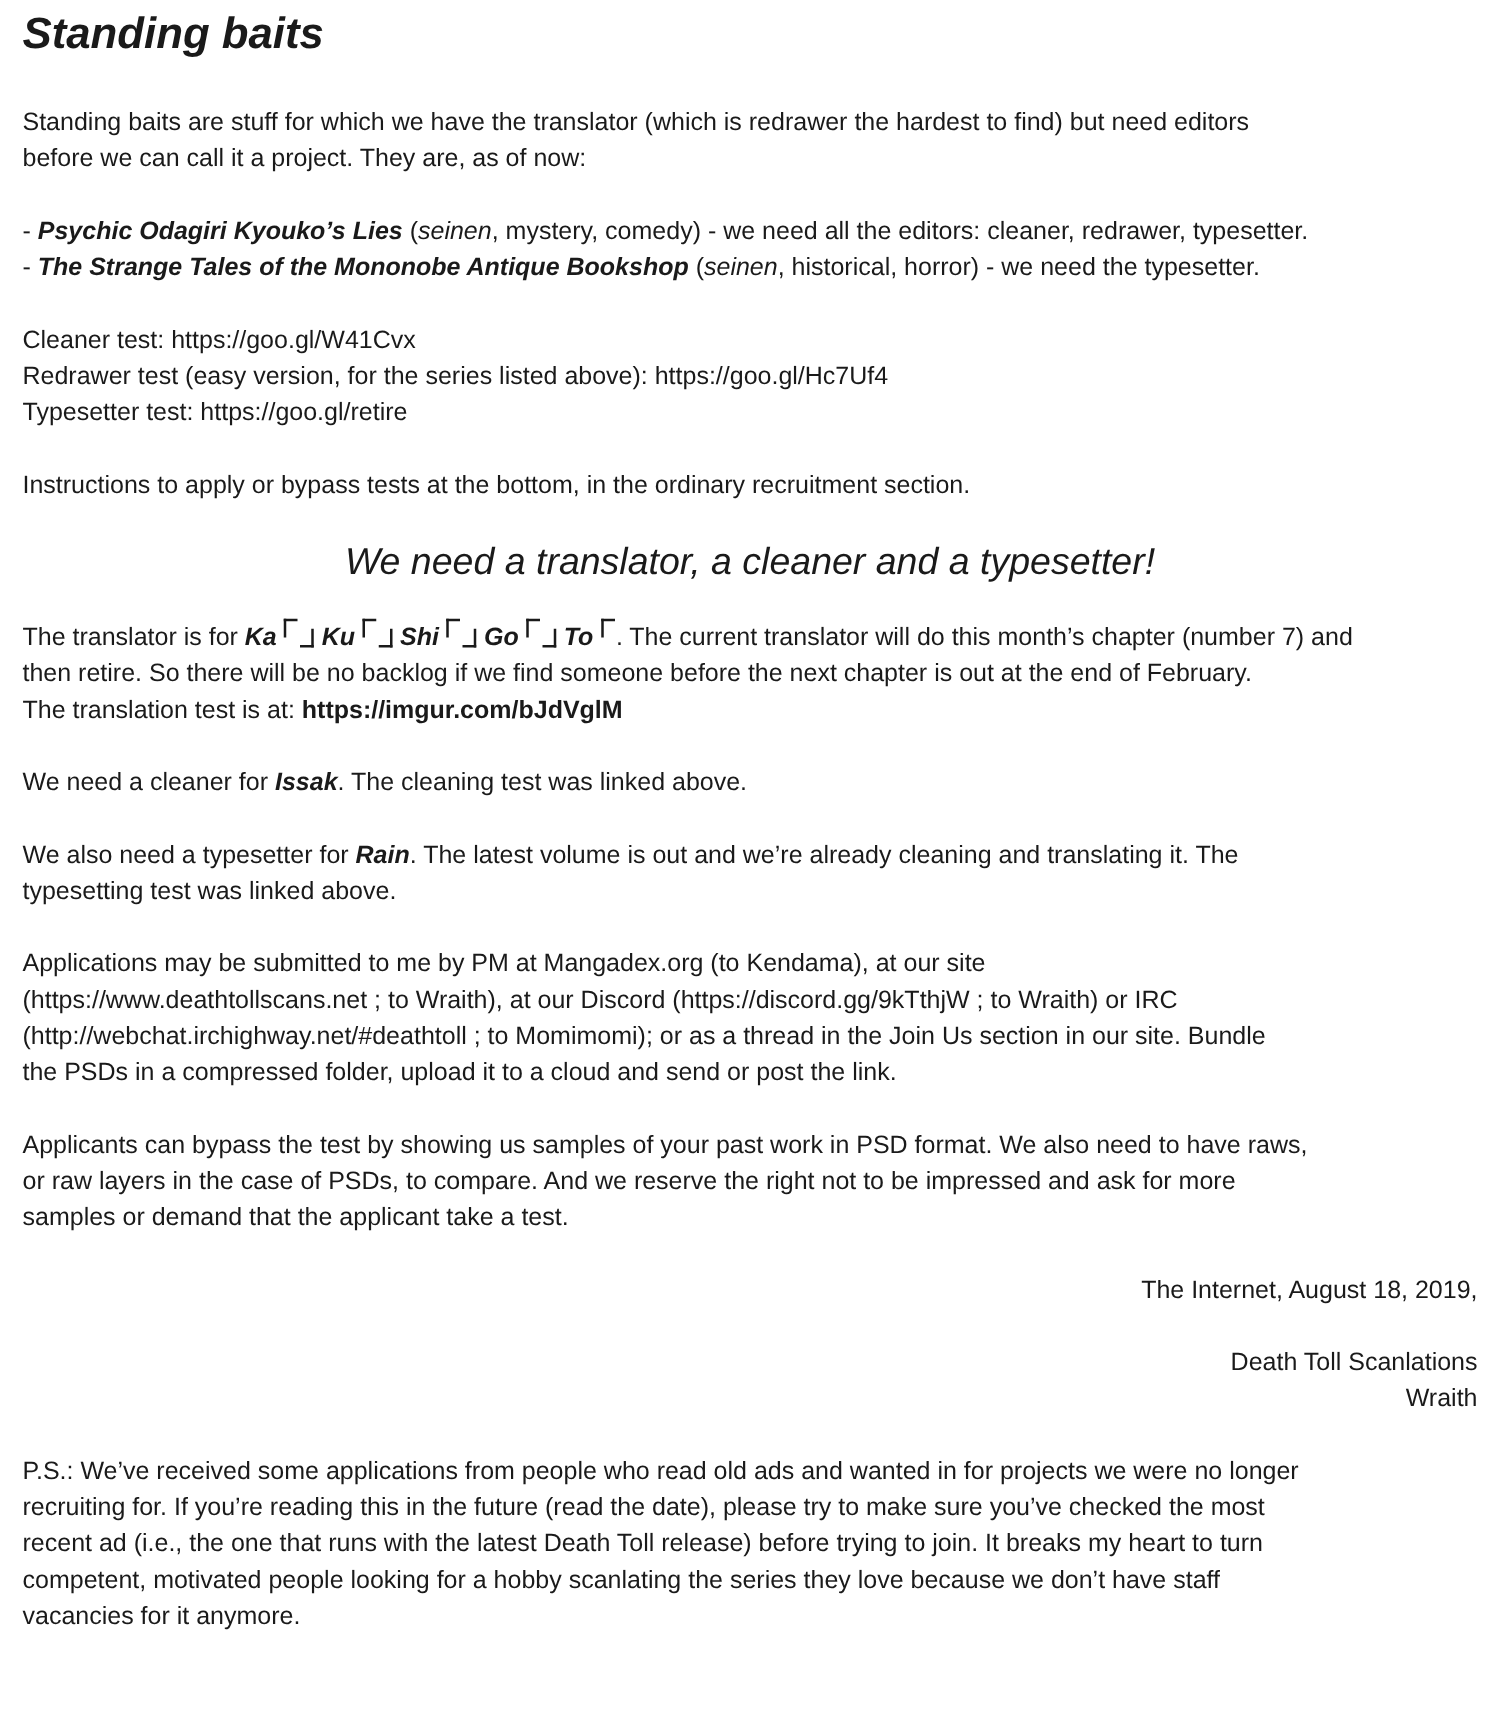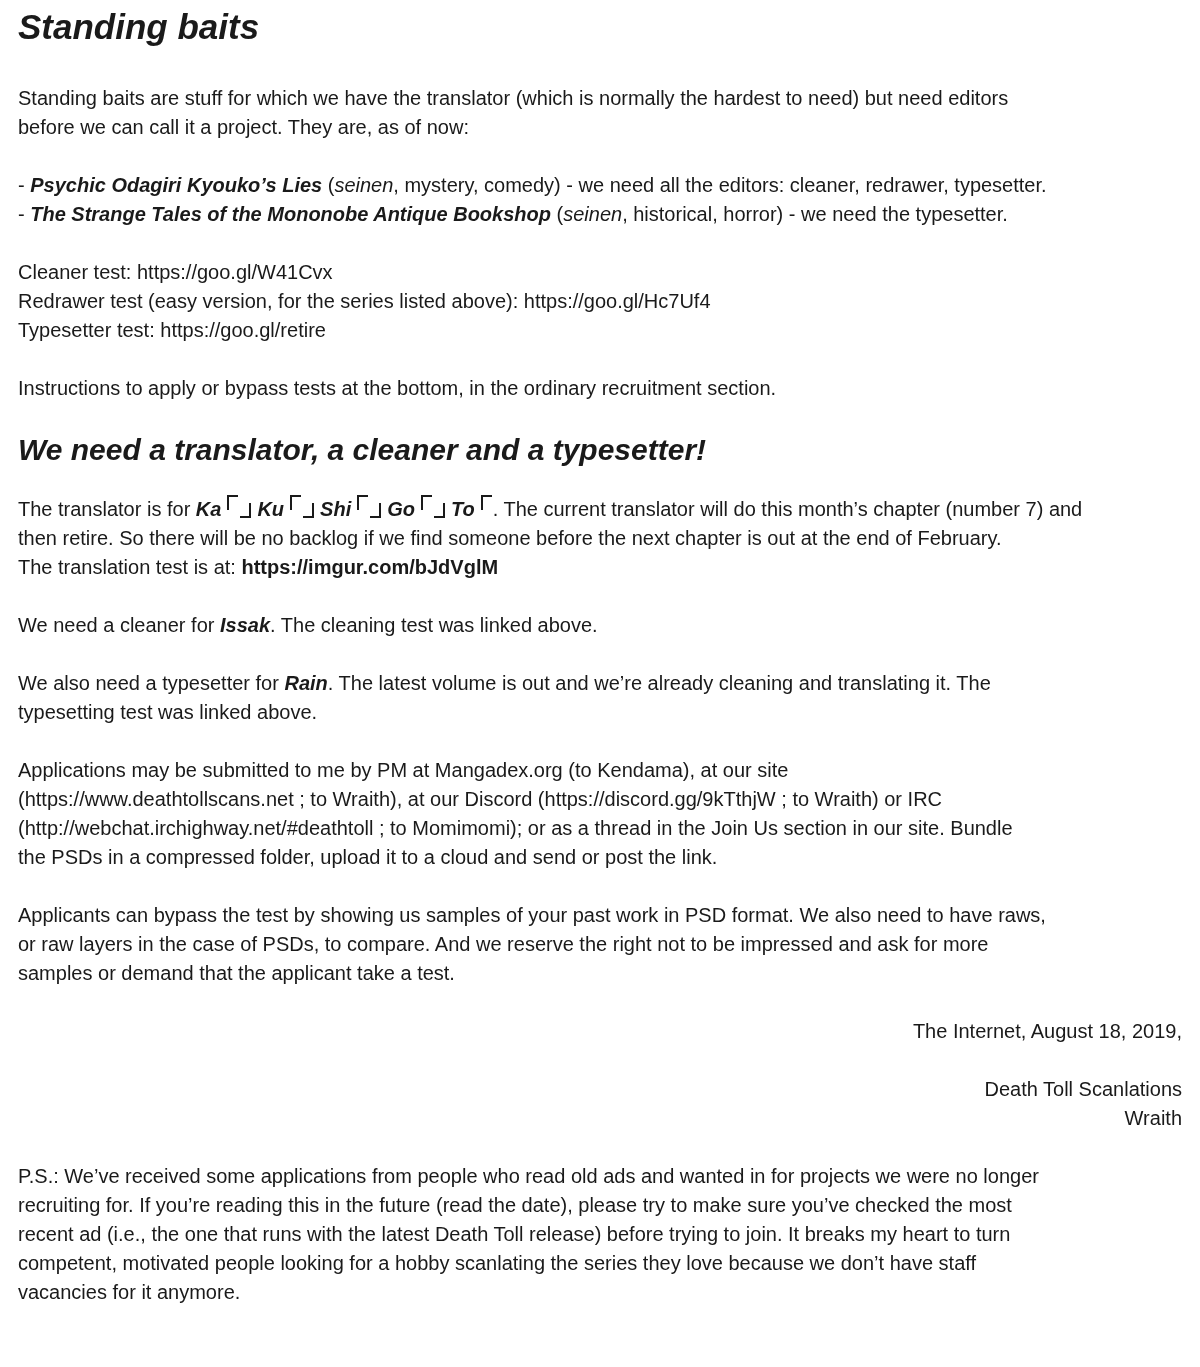--- a/index.html
+++ b/index.html
@@ -19,23 +19,23 @@
     font-size: 35px;
     line-height: 38px;
     font-weight: 700;
     font-style: italic;
     text-align: left;
     margin: 0 0 38px 0;
   }
   .doc h2 {
     font-size: 30px;
     line-height: 36px;
-    font-weight: 700;
+    font-weight: 400;
     font-style: italic;
-    text-align: left;
+    text-align: center;
     margin: 0 0 27px 0;
   }
   .doc p { margin: 0 0 29px 0; white-space: pre-wrap; }
   .block { margin: 0 0 29px 0; }
   .line  { margin: 0; white-space: pre-wrap; }
   .bi { font-weight: 700; font-style: italic; }
   .b  { font-weight: 700; }
   .i  { font-style: italic; }
   .right { text-align: right; }
   
@@ -53,21 +53,21 @@
     margin: 0 6px 0 1px;
   }
 </style>
 </head>
 <body style="background: rgb(255, 255, 255); color: rgb(26, 26, 26);">
 
 <main class="doc">
 
   <h1>Standing baits</h1>
 
-  <p>Standing baits are stuff for which we have the translator (which is normally the hardest to need) but need editors
+  <p>Standing baits are stuff for which we have the translator (which is redrawer the hardest to find) but need editors
 before we can call it a project. They are, as of now:</p>
 
   <div class="block">
       <div class="line"><span>- </span><span class="bi">Psychic Odagiri Kyouko’s Lies</span><span> (</span><span class="i">seinen</span><span>, mystery, comedy) - we need all the editors: cleaner, redrawer, typesetter.</span></div>
       <div class="line"><span>- </span><span class="bi">The Strange Tales of the Mononobe Antique Bookshop</span><span> (</span><span class="i">seinen</span><span>, historical, horror) - we need the typesetter.</span></div>
     </div>
 
   <div class="block">
     <div class="line">Cleaner test: https://goo.gl/W41Cvx</div>
     <div class="line">Redrawer test (easy version, for the series listed above): https://goo.gl/Hc7Uf4</div>

